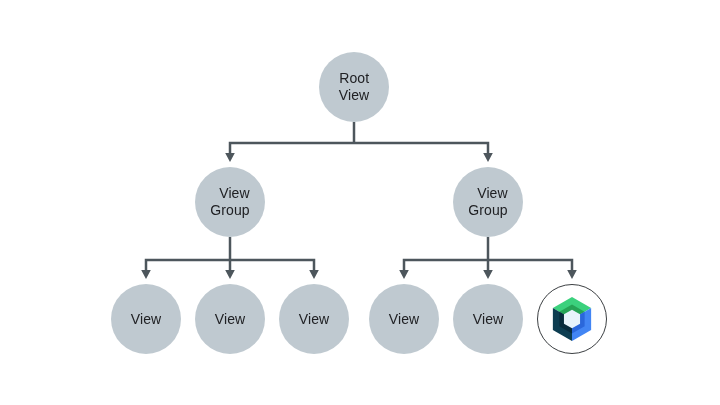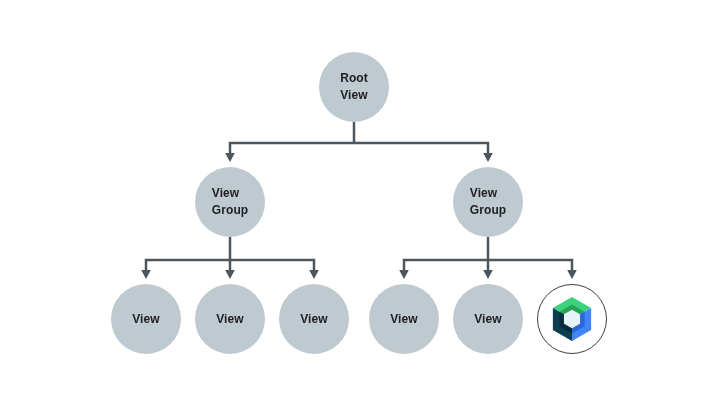--- a/index.html
+++ b/index.html
@@ -11,26 +11,25 @@
     font-family:"Liberation Sans", sans-serif;
     overflow:hidden;
   }
   svg.connectors{position:absolute;left:0;top:0;}
   .node{
     position:absolute;
     width:70px;height:70px;
     border-radius:50%;
     background:var(--node-fill);
     display:flex;align-items:center;justify-content:center;
-    text-align:left;
-    font-size:12px;line-height:17px;
+    text-align:right;
+    font-size:14px;line-height:17px;
     color:var(--text);
     white-space:pre-line;
     letter-spacing:0.1px;
-    font-weight:bold;
   }
   .node.logo-node{
     background:#ffffff;
     border:1.5px solid var(--logo-ring);
     box-sizing:border-box;
   }
   .node.logo-node svg{display:block;}
 </style>
 </head>
 <body>

